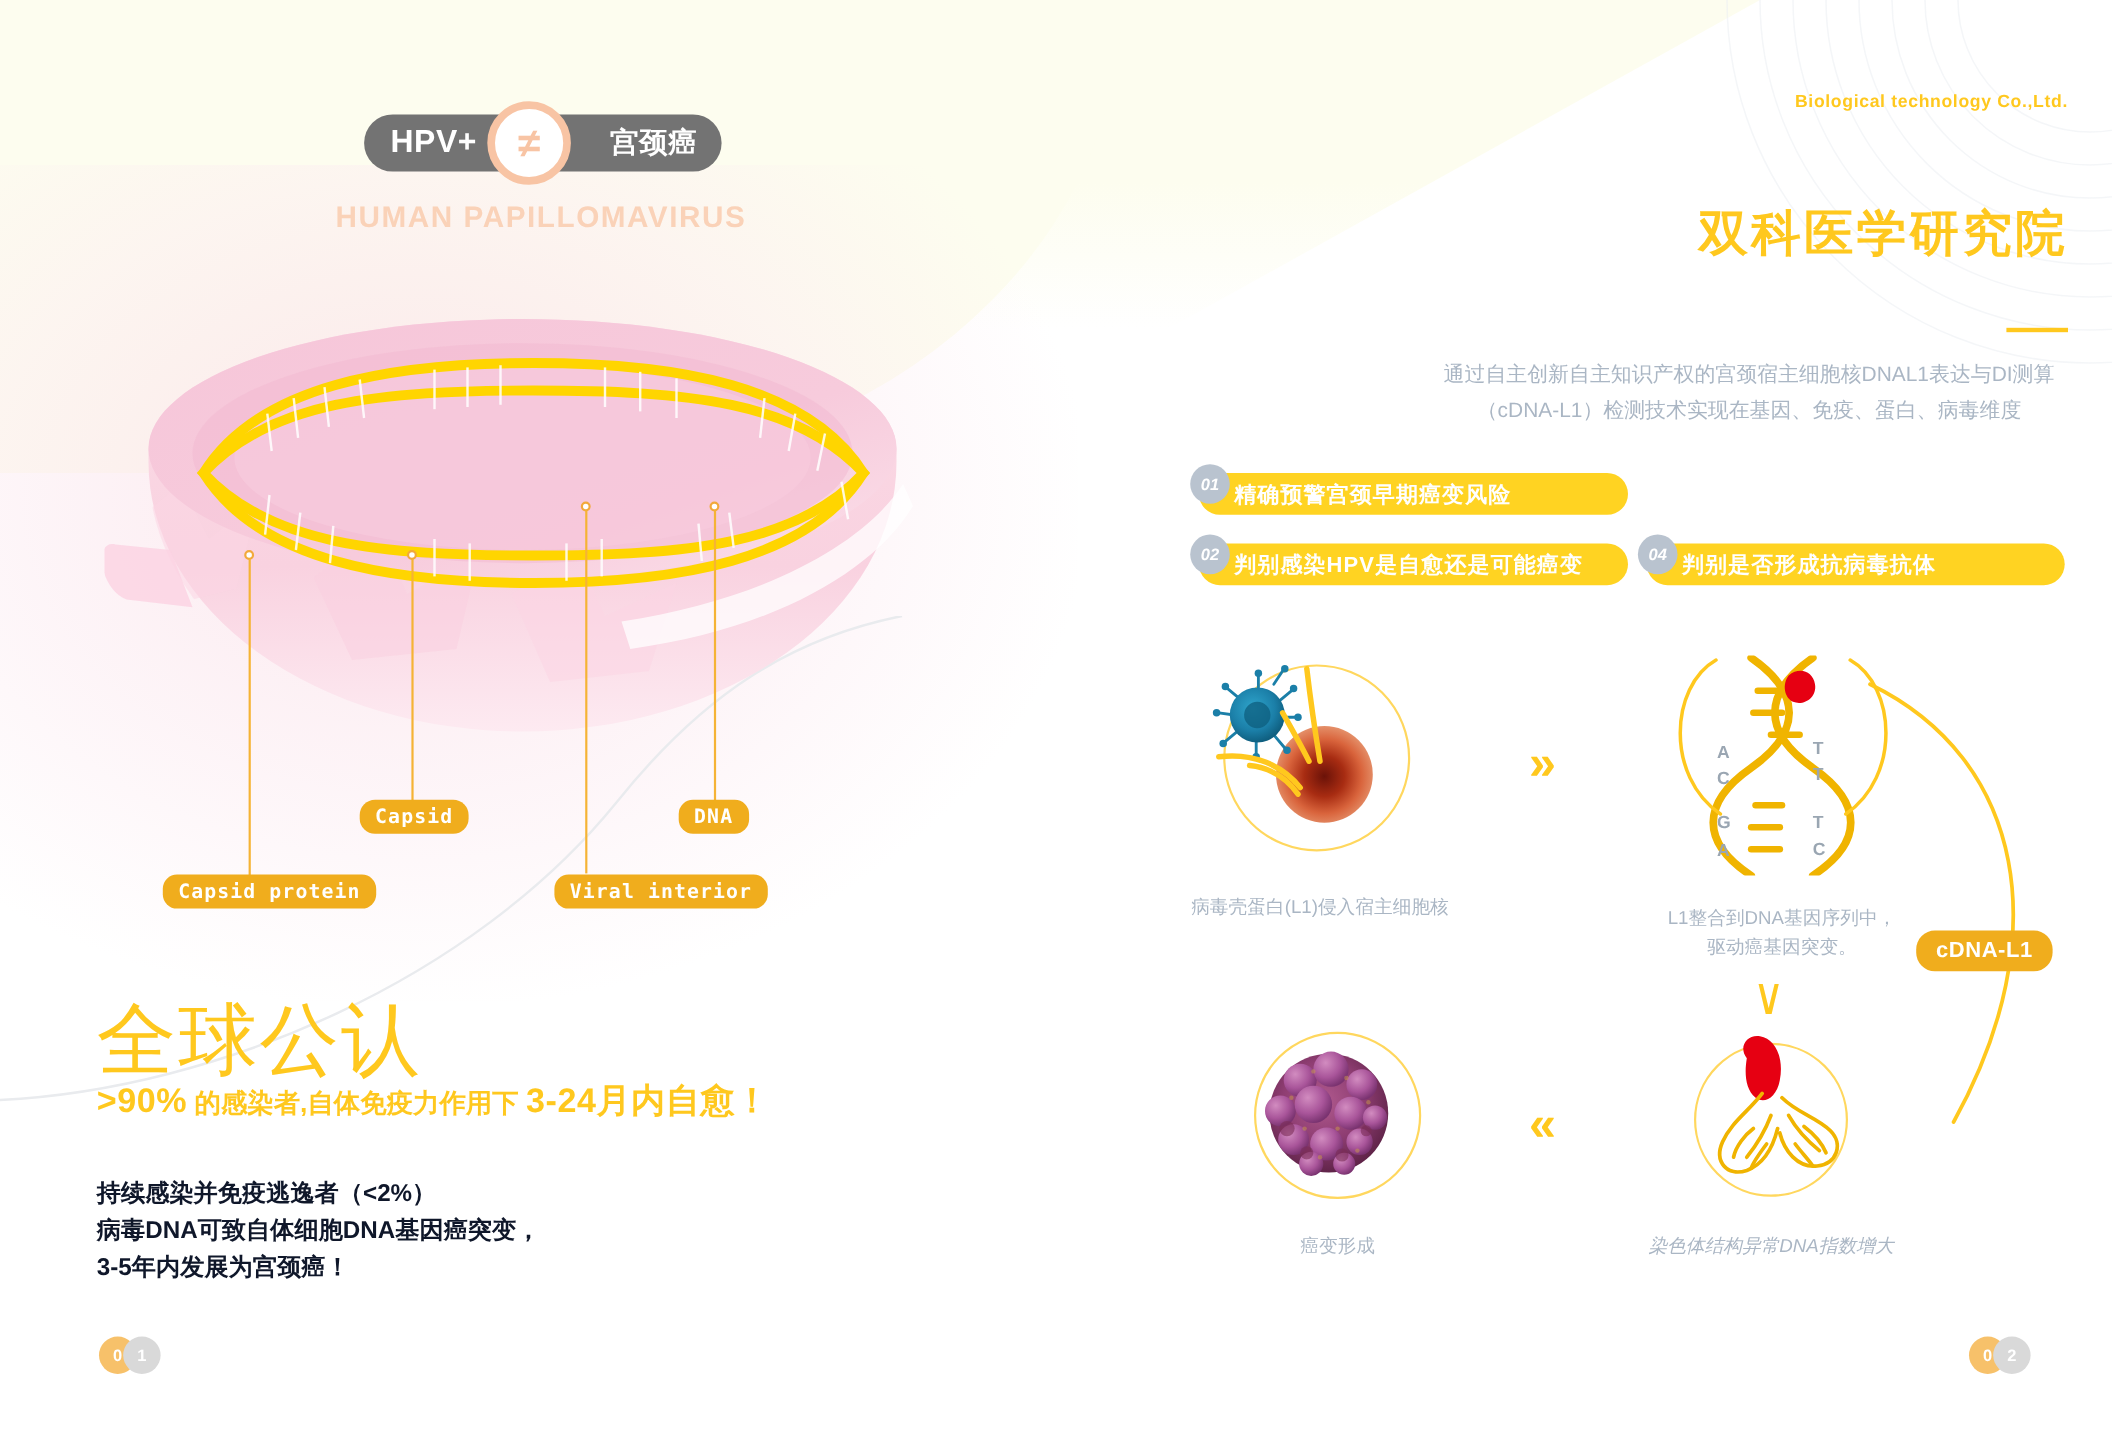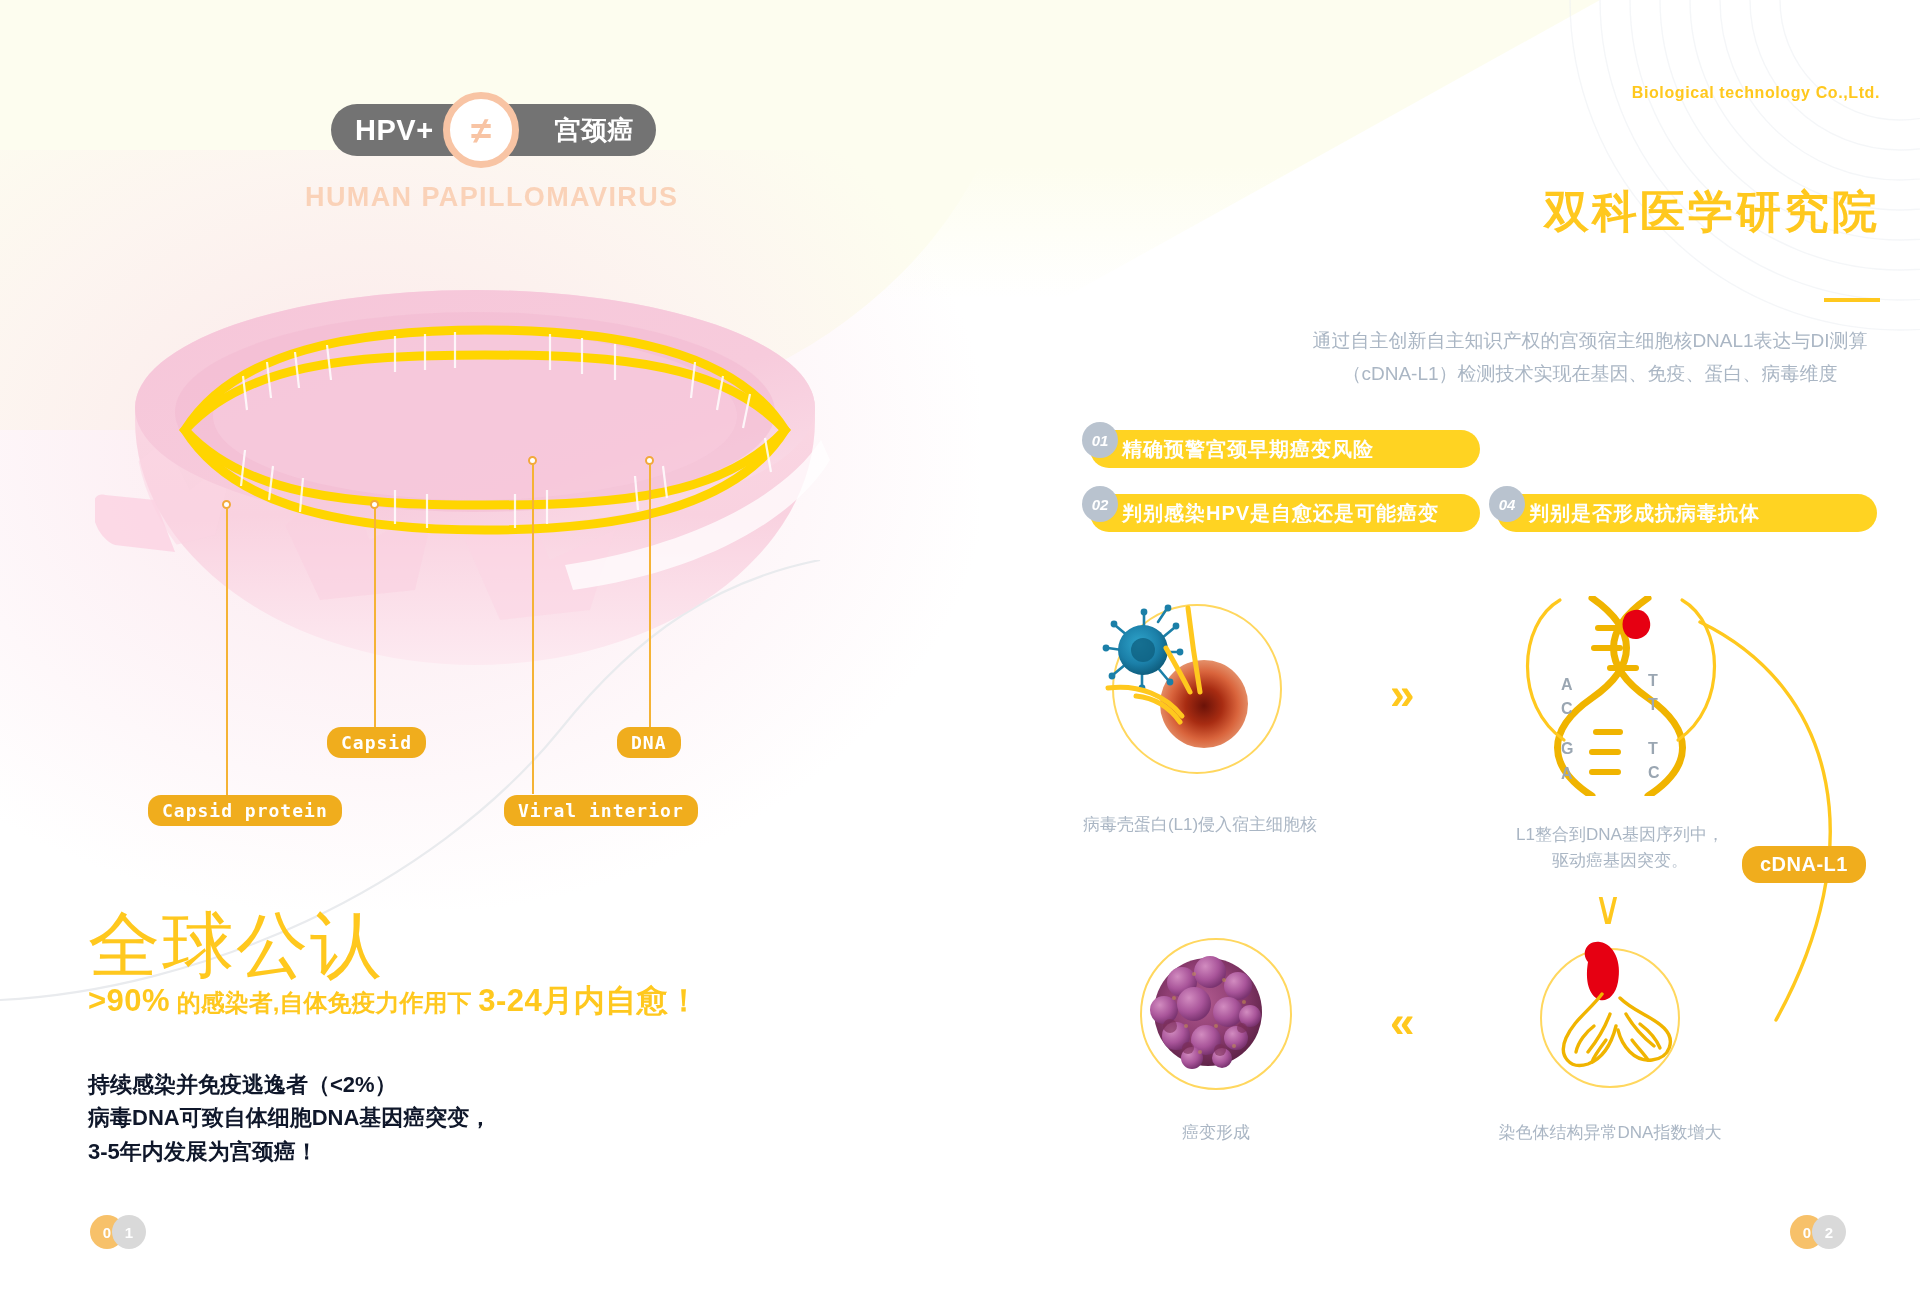--- a/index.html
+++ b/index.html
@@ -395,21 +395,21 @@
       <path d="M72 66 C 60 82, 44 92, 36 110 C 28 128, 40 142, 58 136 C 74 130, 82 114, 86 98"></path>
       <path d="M90 70 C 104 84, 122 88, 134 100 C 146 112, 140 130, 122 132 C 104 134, 92 118, 88 102"></path>
       <path d="M80 86 C 74 102, 66 114, 58 124"></path>
       <path d="M96 86 C 104 100, 114 110, 124 118"></path>
       <path d="M64 98 C 56 104, 48 114, 46 124"></path>
       <path d="M110 96 C 118 102, 126 110, 130 120"></path>
       <path d="M76 112 C 70 120, 64 128, 62 134"></path>
       <path d="M102 112 C 108 120, 114 126, 118 132"></path>
     </g>
   </svg>
-  <div class="cap" style="left:1470px;top:1120px;width:280px;">染色体结构异常DNA指数增大</div>
+  <div class="cap" style="left:1470px;top:1120px;width:280px;font-style:italic;">染色体结构异常DNA指数增大</div>
 
   <div class="chev" style="left:1390px;top:1000px;">«</div>
 
   <div class="circ" style="left:1140px;top:938px;width:152px;height:152px;"></div>
   <svg style="position:absolute;left:1130px;top:930px;width:180px;height:180px;" viewBox="0 0 180 180">
     <defs>
       <radialGradient id="tumorBase" cx="45%" cy="40%" r="62%">
         <stop offset="0%" stop-color="#b05a8e"></stop>
         <stop offset="55%" stop-color="#8e3d72"></stop>
         <stop offset="100%" stop-color="#5d2246"></stop>

